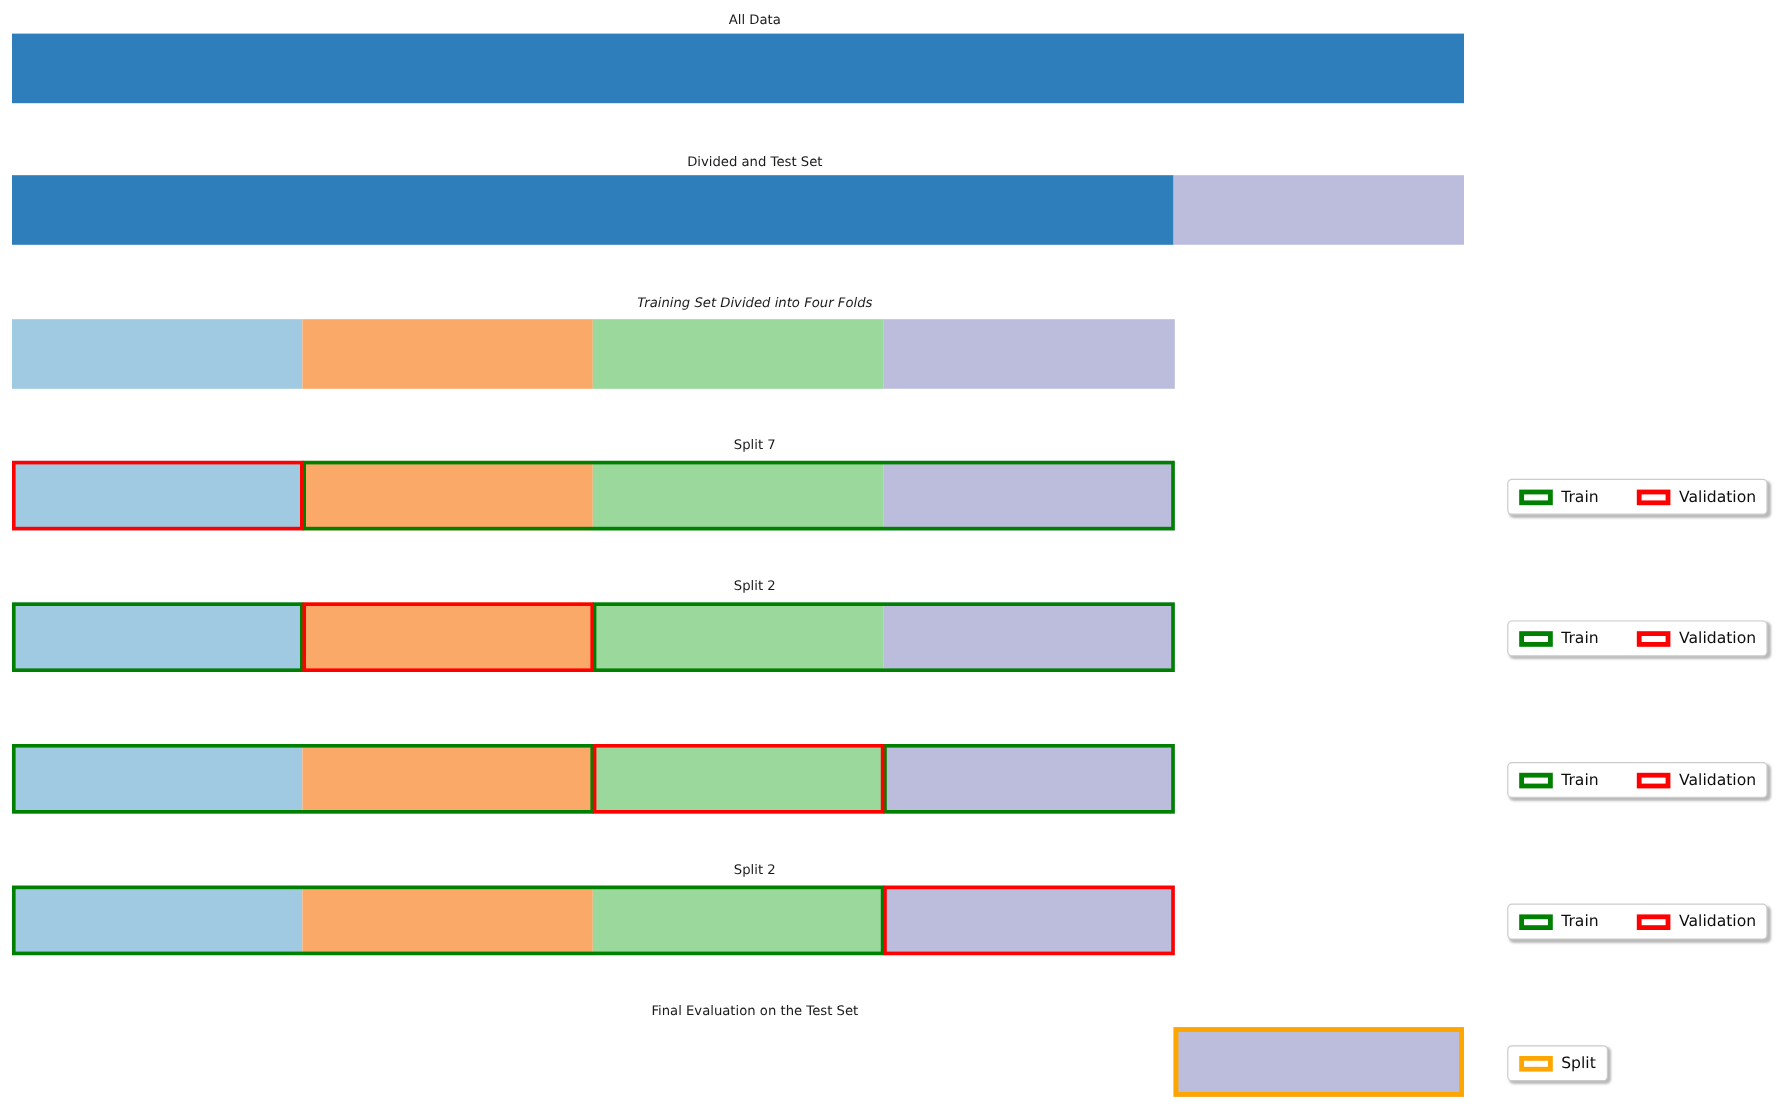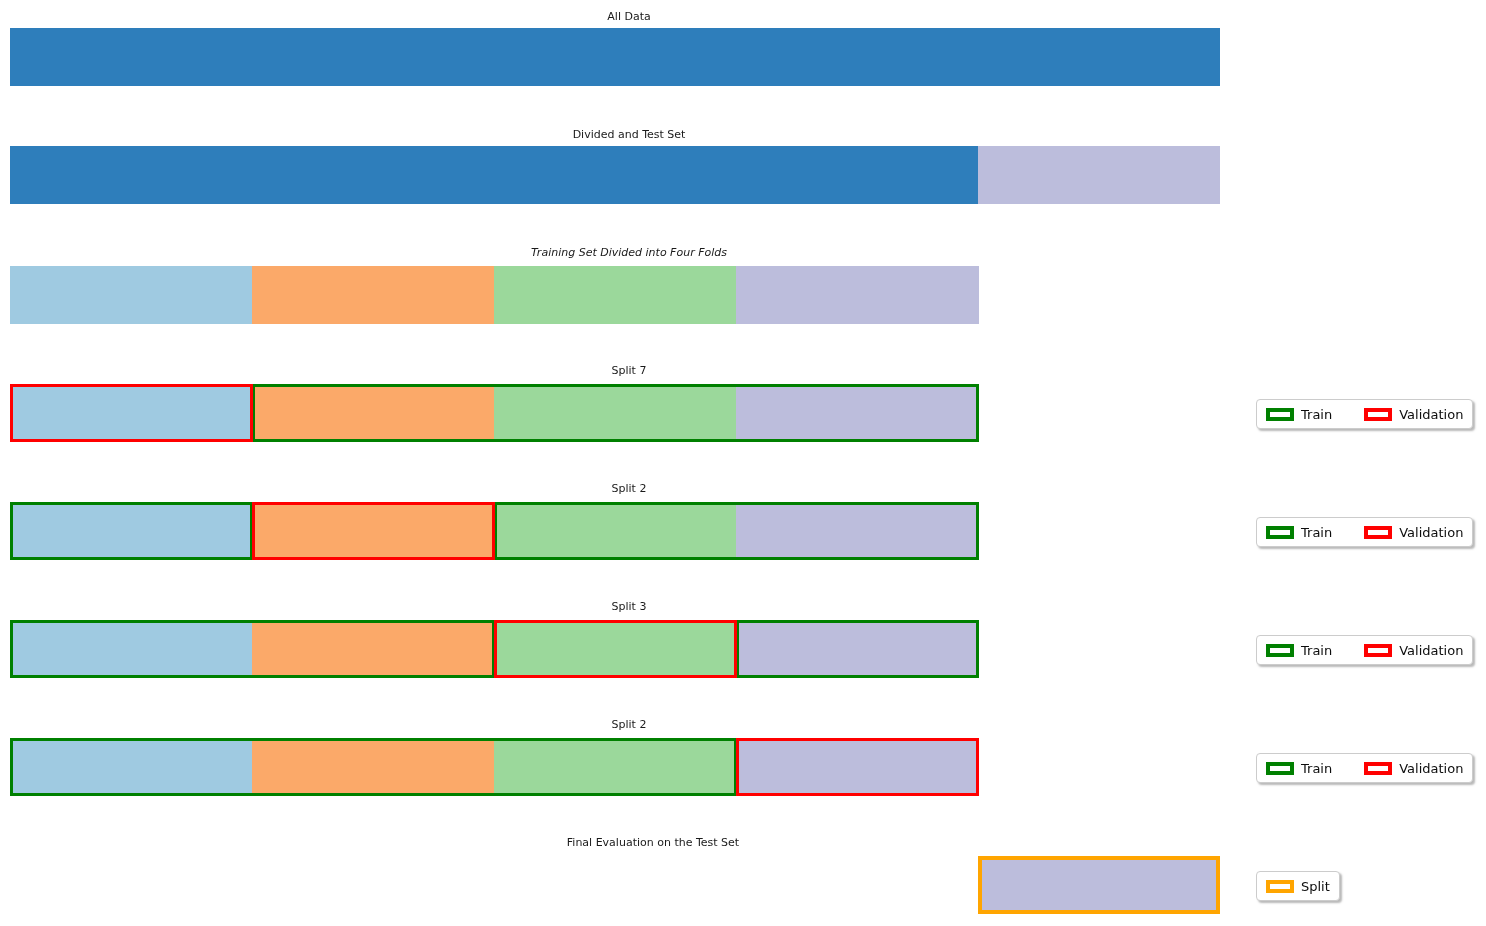--- a/index.html
+++ b/index.html
@@ -144,21 +144,20 @@
       <span class="legend-swatch sw-train"></span>
       <span class="legend-label">Train</span>
     </span>
     <span class="legend-gap"></span>
     <span class="legend-entry">
       <span class="legend-swatch sw-val"></span>
       <span class="legend-label">Validation</span>
     </span>
   </div>
 
-  <div class="row-title" style="left:0;top:598px;width:1258px;">Split 3</div>
   <div class="bar" style="left:10px;top:620px;width:969px;height:58px;">
     <div class="seg" style="left:0;width:242px;background:#9fcae1;"></div>
     <div class="seg" style="left:242px;width:242px;background:#fba969;"></div>
     <div class="seg" style="left:484px;width:242px;background:#9bd89b;"></div>
     <div class="seg" style="left:726px;width:243px;background:#bcbddc;"></div>
     <div class="outline outline-train" style="left:0;top:0;width:485px;height:58px;"></div>
     <div class="outline outline-train" style="left:726px;top:0;width:243px;height:58px;"></div>
     <div class="outline outline-val" style="left:484px;top:0;width:243px;height:58px;"></div>
   </div>
   <div class="legend" style="left:1256px;top:635px;">
@@ -187,21 +186,21 @@
       <span class="legend-swatch sw-train"></span>
       <span class="legend-label">Train</span>
     </span>
     <span class="legend-gap"></span>
     <span class="legend-entry">
       <span class="legend-swatch sw-val"></span>
       <span class="legend-label">Validation</span>
     </span>
   </div>
 
-  <div class="row-title" style="left:0;top:834px;width:1258px;padding-left:24px;">Final Evaluation on the Test Set</div>
+  <div class="row-title" style="left:0;top:834px;width:1258px;">Final Evaluation on the Test Set</div>
   <div class="bar" style="left:978px;top:856px;width:242px;height:58px;background:#bcbddc;">
     <div class="outline outline-test" style="left:0;top:0;width:242px;height:58px;"></div>
   </div>
   <div class="legend" style="left:1256px;top:871px;">
     <span class="legend-entry">
       <span class="legend-swatch sw-test"></span>
       <span class="legend-label">Split</span>
     </span>
   </div>
 

